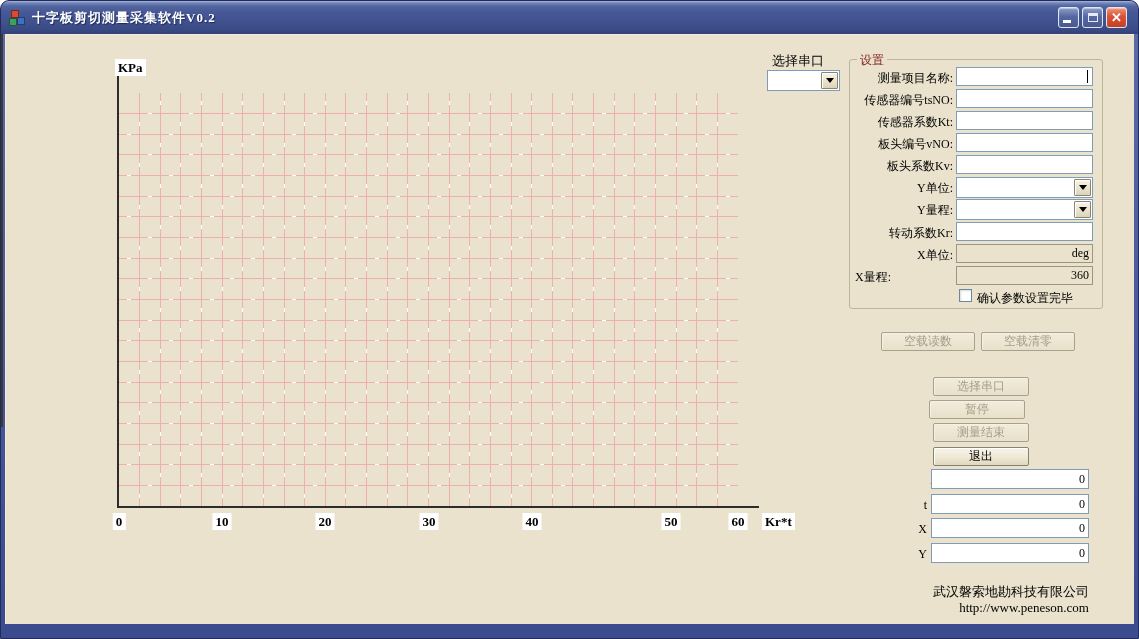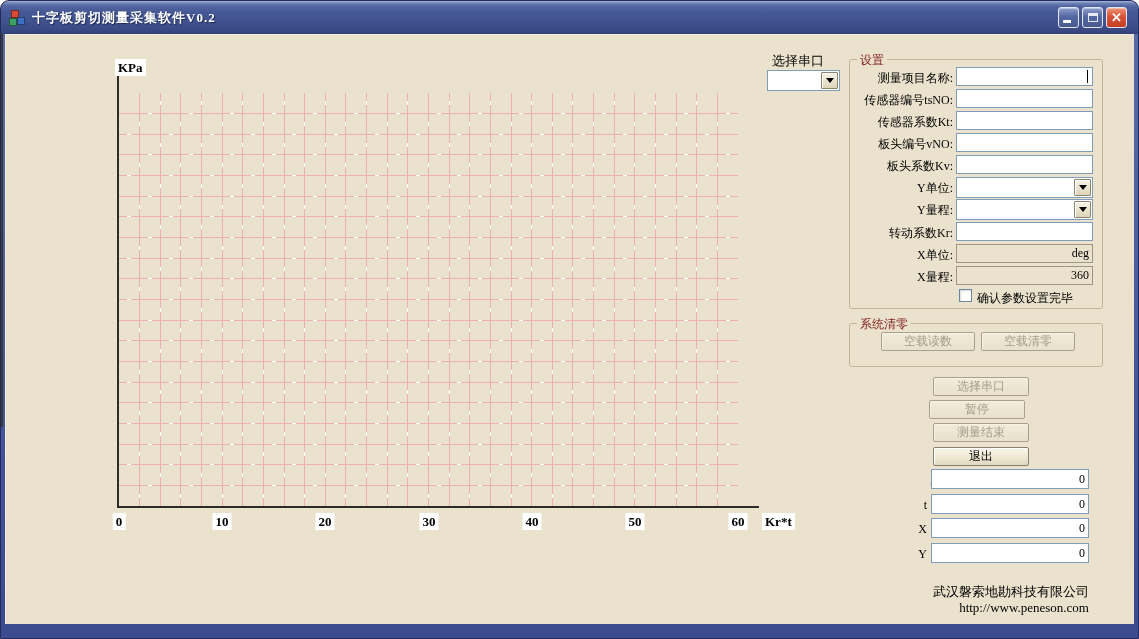--- a/index.html
+++ b/index.html
@@ -210,21 +210,21 @@
   <div class="axis ax-bottom"></div>
   <div class="bd-top"></div>
   <div class="bd-right"></div>
 
   <span class="axlabel" style="left:114px;top:58px;">KPa</span>
   <span class="axlabel xtick" style="left:118px;top:512px;">0</span>
   <span class="axlabel xtick" style="left:221px;top:512px;">10</span>
   <span class="axlabel xtick" style="left:324px;top:512px;">20</span>
   <span class="axlabel xtick" style="left:428px;top:512px;">30</span>
   <span class="axlabel xtick" style="left:531px;top:512px;">40</span>
-  <span class="axlabel xtick" style="left:634px;top:512px;">50</span>
+  <span class="axlabel xtick" style="left:670px;top:512px;">50</span>
   <span class="axlabel xtick" style="left:737px;top:512px;">60</span>
   <span class="axlabel" style="left:761px;top:512px;">Kr*t</span>
 
   <span class="lbl" style="left:771px;top:51px;font-size:13px;">选择串口</span>
   <div class="combo" style="left:766px;top:69px;width:73px;">
     <span></span>
     <span class="arrow"></span>
   </div>
 
   <div class="groupbox" style="left:848px;top:58px;width:254px;height:250px;">
@@ -257,29 +257,26 @@
     <span></span>
     <span class="arrow"></span>
   </div>
 
   <span class="lbl" style="left:854px;top:224px;width:98px;text-align:right;">转动系数Kr:</span>
   <input class="tbox" style="left: 955px; top: 221px; width: 137px;" value="">
 
   <span class="lbl" style="left:854px;top:246px;width:98px;text-align:right;">X单位:</span>
   <input class="tbox ro" style="left: 955px; top: 243px; width: 137px;" readonly="" value="deg">
 
-  <span class="lbl" style="left:854px;top:268px;width:98px;text-align:right;">X量程:</span>
+  <span class="lbl" style="left:854px;top:268px;width:98px;text-align:left;">X量程:</span>
   <input class="tbox ro" style="left: 955px; top: 265px; width: 137px;" readonly="" value="360">
 
   <span class="chk" style="left:958px;top:288px;"></span>
   <span class="lbl" style="left:976px;top:289px;">确认参数设置完毕</span>
 
-  <div class="groupbox" style="left:848px;top:322px;width:254px;height:44px;">
-    <span class="grouplabel">系统清零</span>
-  </div>
   <button class="btn" style="left:880px;top:331px;width:94px;height:19px;" disabled="">空载读数</button>
   <button class="btn" style="left:980px;top:331px;width:94px;height:19px;" disabled="">空载清零</button>
 
   <button class="btn" style="left:932px;top:376px;width:96px;height:19px;" disabled="">选择串口</button>
   <button class="btn" style="left:928px;top:399px;width:96px;height:19px;" disabled="">暂停</button>
   <button class="btn" style="left:932px;top:422px;width:96px;height:19px;" disabled="">测量结束</button>
   <button class="btn" style="left:932px;top:446px;width:96px;height:19px;">退出</button>
 
   <span class="lbl" style="left:848px;top:472px;width:78px;text-align:right;margin-left:48px;">ADValue</span>
   <input class="tbox num" style="left: 930px; top: 468px; width: 158px; height: 20px;" value="0">

